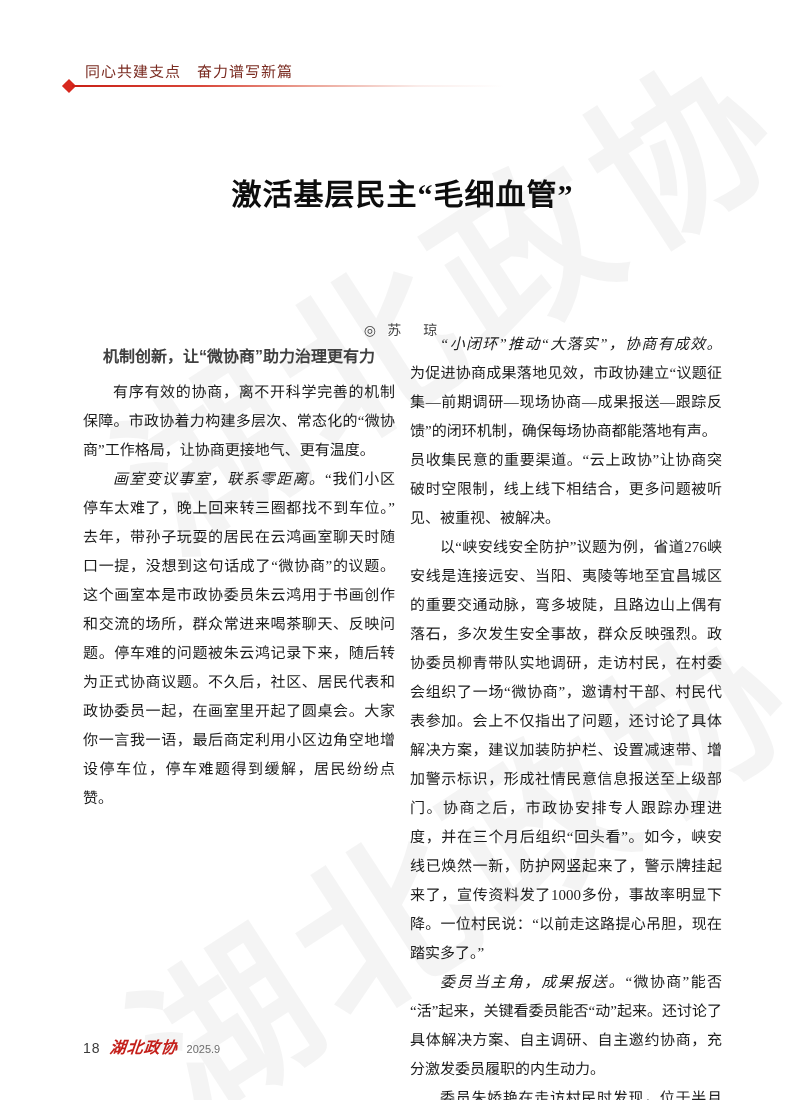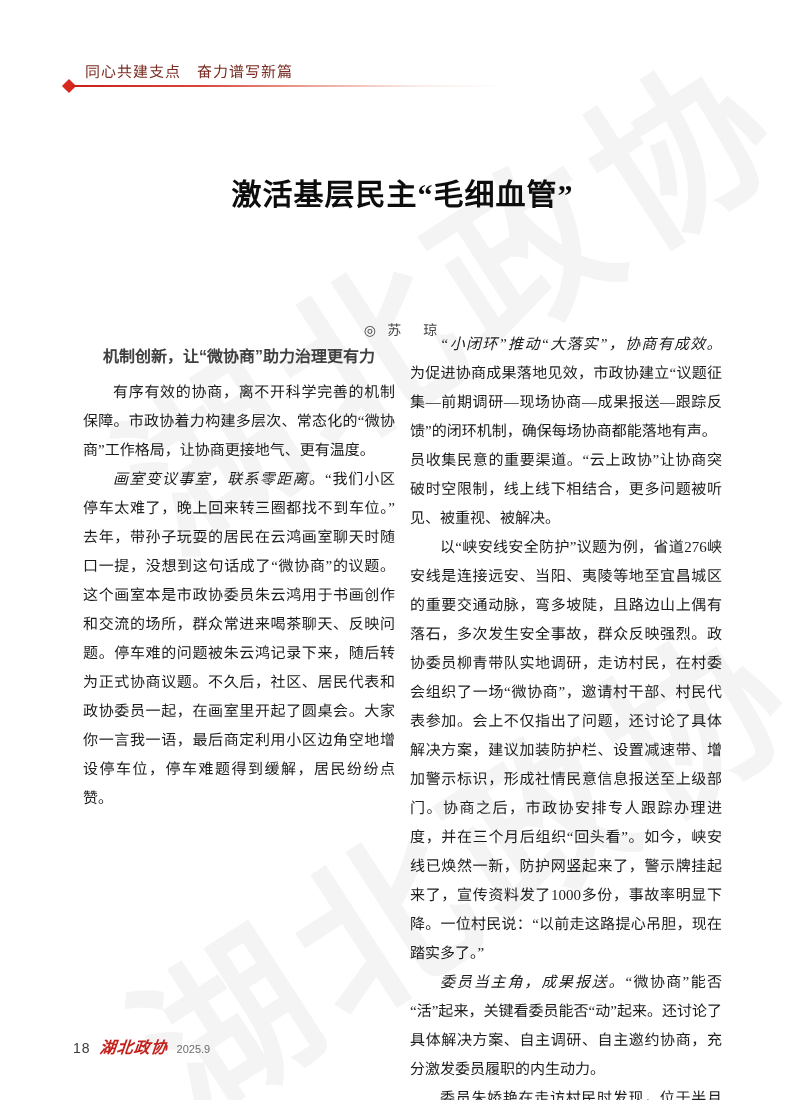--- a/index.html
+++ b/index.html
@@ -74,21 +74,21 @@
   .lead { font-style:italic; letter-spacing:0.5px; }
   .subhead {
     font-family:"Liberation Sans","DejaVu Sans",sans-serif;
     font-weight:700; font-size:16px; line-height:22px;
     text-align:center; text-indent:0;
     color:#404040; margin:16px 0 10px;
   }
 
   
   .footer {
-    position:absolute; left:73px; top:1034px;
+    position:absolute; left:83px; top:1034px;
     display:flex; align-items:baseline; gap:9px;
   }
   .pageno {
     font-family:"Liberation Sans","DejaVu Sans",sans-serif;
     font-size:14px; color:#3a3a3a; letter-spacing:1px;
   }
   .logo {
     font-weight:700; font-style:italic; font-size:16px;
     color:#c41f1a; letter-spacing:1px;
     transform:skewX(-6deg);

